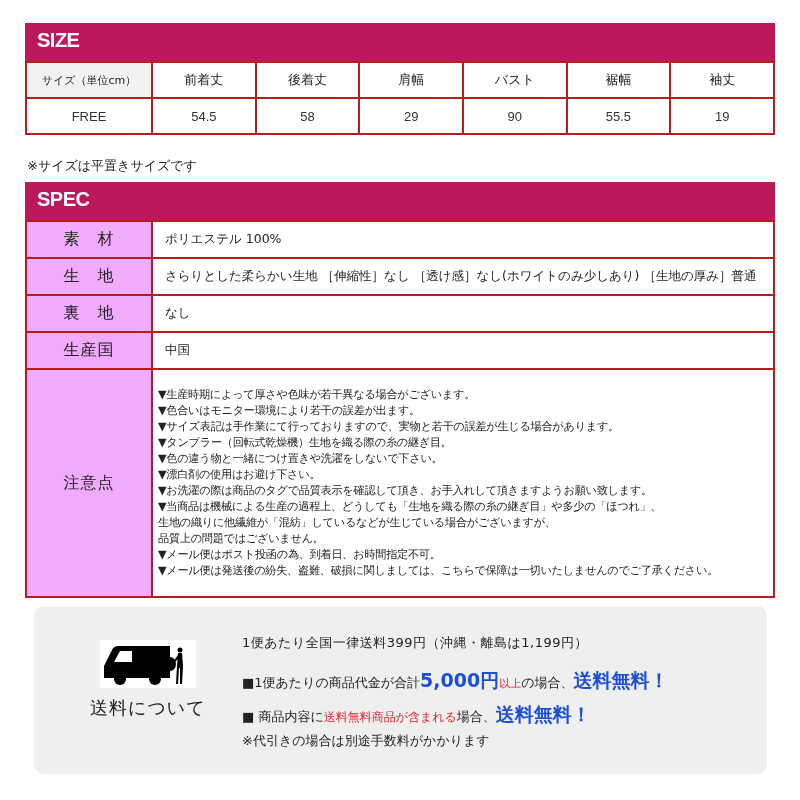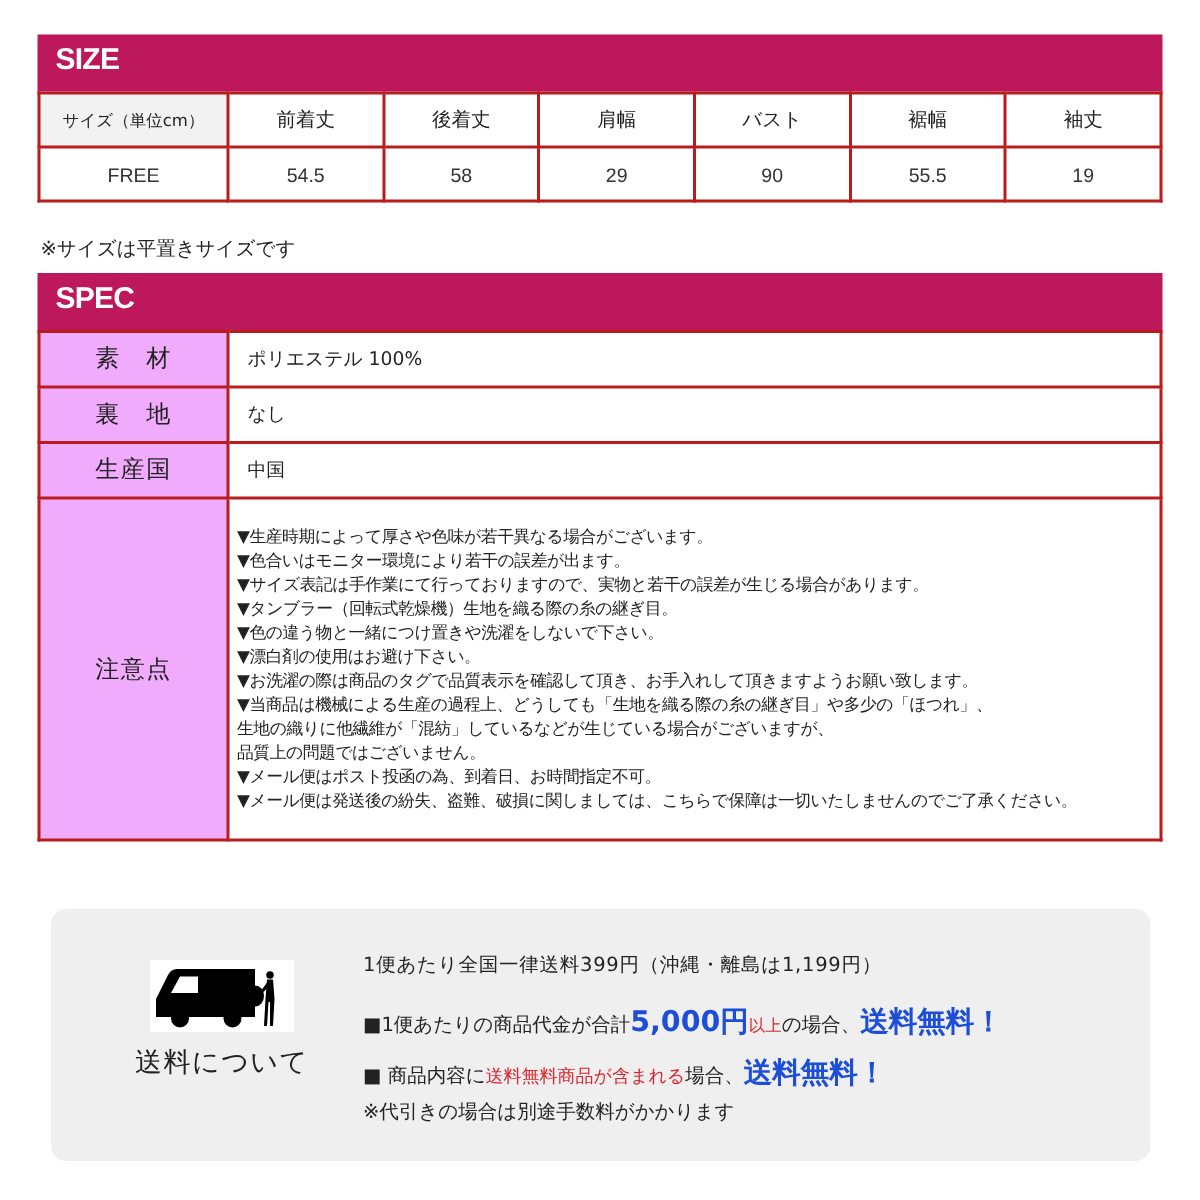--- a/index.html
+++ b/index.html
@@ -90,20 +90,24 @@
   <colgroup>
       <col style="width:126px">
       <col>
     </colgroup>
   <tbody>
       <tr class="r">
     <td class="lbl">素　材</td>
     <td class="val">ポリエステル 100%</td>
   </tr>
   <tr class="r">
+    <td class="lbl">生　地</td>
+    <td class="val">さらりとした柔らかい生地 ［伸縮性］なし ［透け感］なし(ホワイトのみ少しあり) ［生地の厚み］普通</td>
+  </tr>
+  <tr class="r">
     <td class="lbl">裏　地</td>
     <td class="val">なし</td>
   </tr>
   <tr class="r">
     <td class="lbl">生産国</td>
     <td class="val">中国</td>
   </tr>
   <tr class="notes">
     <td class="lbl">注意点</td>
     <td class="notes-val">

